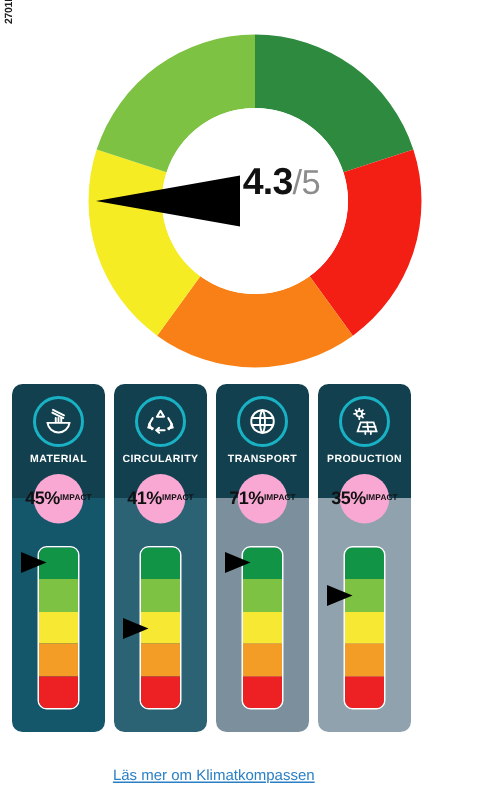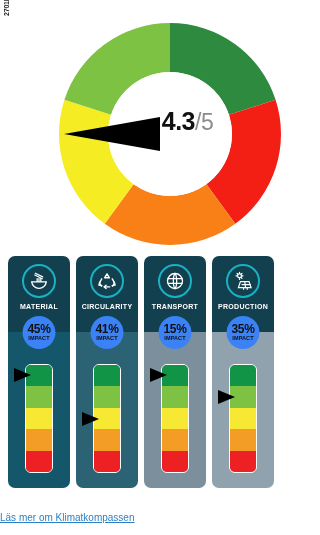--- a/index.html
+++ b/index.html
@@ -125,23 +125,23 @@
   }
 
   .impact-badge {
     position: absolute;
     left: 50%;
     top: 60px;
     transform: translateX(-50%);
     width: 33px;
     height: 33px;
     border-radius: 50%;
-    background: #3b82f6;
+    background: #f9a8d4;
     display: flex;
-    flex-direction: column;
+    flex-direction: row;
     align-items: center;
     justify-content: center;
     z-index: 5;
   }
   .impact-pct {
     font-size: 12px;
     font-weight: bold;
     color: #111111;
     line-height: 11px;
     letter-spacing: -0.3px;
@@ -179,20 +179,21 @@
     border-left: 17px solid #000000;
     z-index: 6;
   }
 
   
   .footer-link {
     position: absolute;
     left: 0;
     top: 512px;
     width: 285px;
+    text-align: center;
     font-size: 10px;
     color: #2b7fc4;
     text-decoration: underline;
     cursor: pointer;
   }
 </style>
 </head>
 <body>
 
 <div class="corner-code">2701R</div>
@@ -280,21 +281,21 @@
       <svg width="22" height="22" viewBox="0 0 24 24" fill="none" stroke="#ffffff" stroke-width="1.4" stroke-linecap="round">
         <circle cx="12" cy="12" r="8.2"></circle>
         <path d="M12 3.8c2.4 2.3 2.4 14.1 0 16.4"></path>
         <path d="M12 3.8c-2.4 2.3-2.4 14.1 0 16.4"></path>
         <path d="M4.3 9.5h15.4"></path>
           <path d="M4.3 14.5h15.4"></path>
       </svg>
     </div>
     <div class="card-label">TRANSPORT</div>
     <div class="impact-badge">
-      <span class="impact-pct">15%</span>
+      <span class="impact-pct">71%</span>
       <span class="impact-word">IMPACT</span>
     </div>
     <div class="scale">
         <div class="band" style="background: rgb(18, 148, 71);"></div>
         <div class="band" style="background: rgb(125, 194, 66);"></div>
         <div class="band" style="background: rgb(247, 233, 51);"></div>
         <div class="band" style="background: rgb(243, 156, 38);"></div>
         <div class="band" style="background: rgb(237, 33, 36);"></div>
       </div>
     <div class="needle" style="top: 111.9px; left: 6px;"></div>

